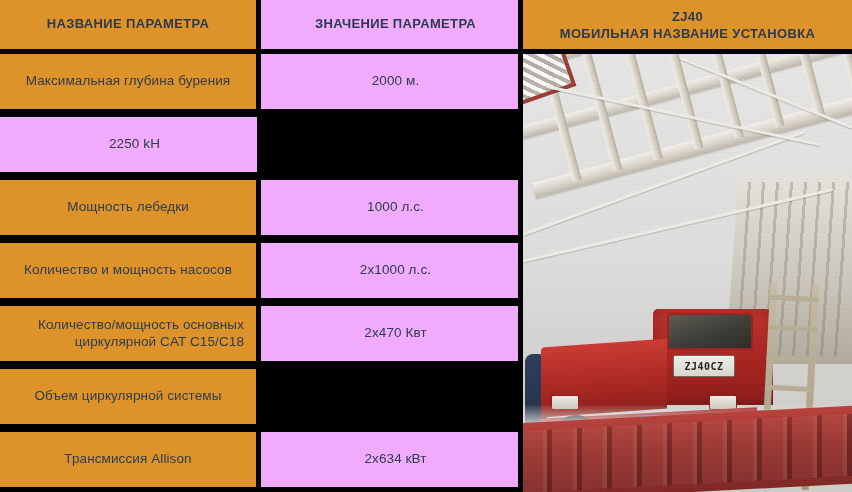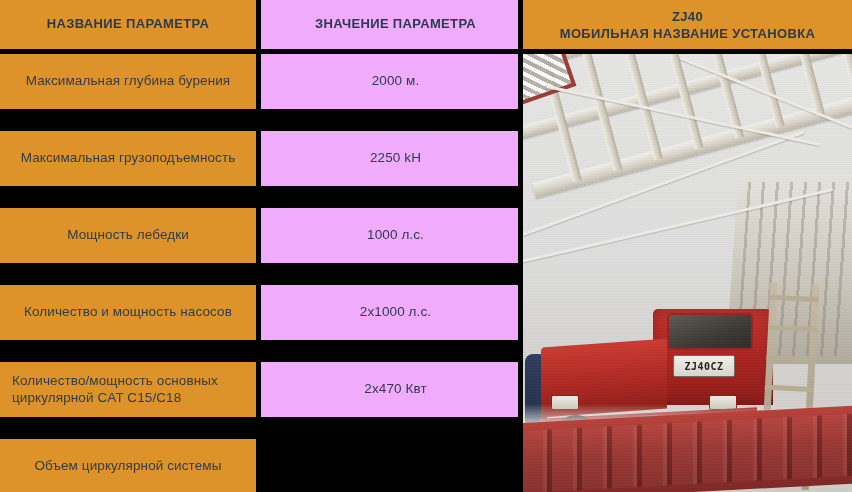--- a/index.html
+++ b/index.html
@@ -28,33 +28,33 @@
     top: 0;
     width: 518px;
     height: 492px;
     background: #000000;
   }
 
   .row {
     display: flex;
     width: 100%;
     height: 55px;
-    margin-bottom: 22px;
+    margin-bottom: 8px;
     box-sizing: border-box;
   }
   .row.header-row {
     height: 49px;
     margin-bottom: 5px;
   }
 
   .cell {
     display: flex;
     align-items: center;
     justify-content: center;
-    text-align: left;
+    text-align: right;
     box-sizing: border-box;
     padding: 2px 12px;
     color: #2f3c4d;
     font-size: 13.5px;
     line-height: 1.25;
     letter-spacing: 0.1px;
   }
 
   .cell-name {
     width: 256px;
@@ -380,21 +380,20 @@
       <div class="cell cell-name">НАЗВАНИЕ ПАРАМЕТРА</div>
       <div class="cell cell-value">ЗНАЧЕНИЕ ПАРАМЕТРА</div>
     </div>
 
     <div class="row">
       <div class="cell cell-name">Максимальная глубина бурения</div>
       <div class="cell cell-value">2000 м.</div>
     </div>
 
     <div class="row">
-      <div class="cell cell-name">Максимальная грузоподъемность</div>
       <div class="cell cell-value">2250 kH</div>
     </div>
 
     <div class="row">
       <div class="cell cell-name">Мощность лебедки</div>
       <div class="cell cell-value">1000 л.с.</div>
     </div>
 
     <div class="row">
       <div class="cell cell-name">Количество и мощность насосов</div>

